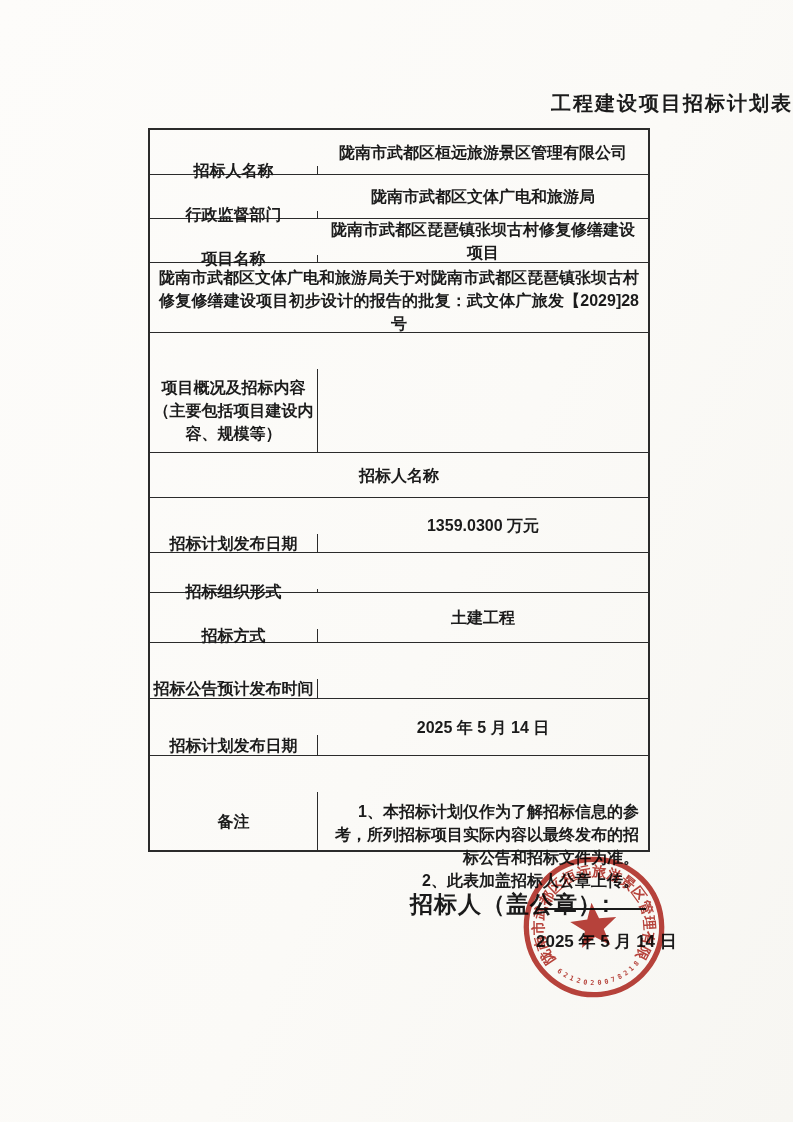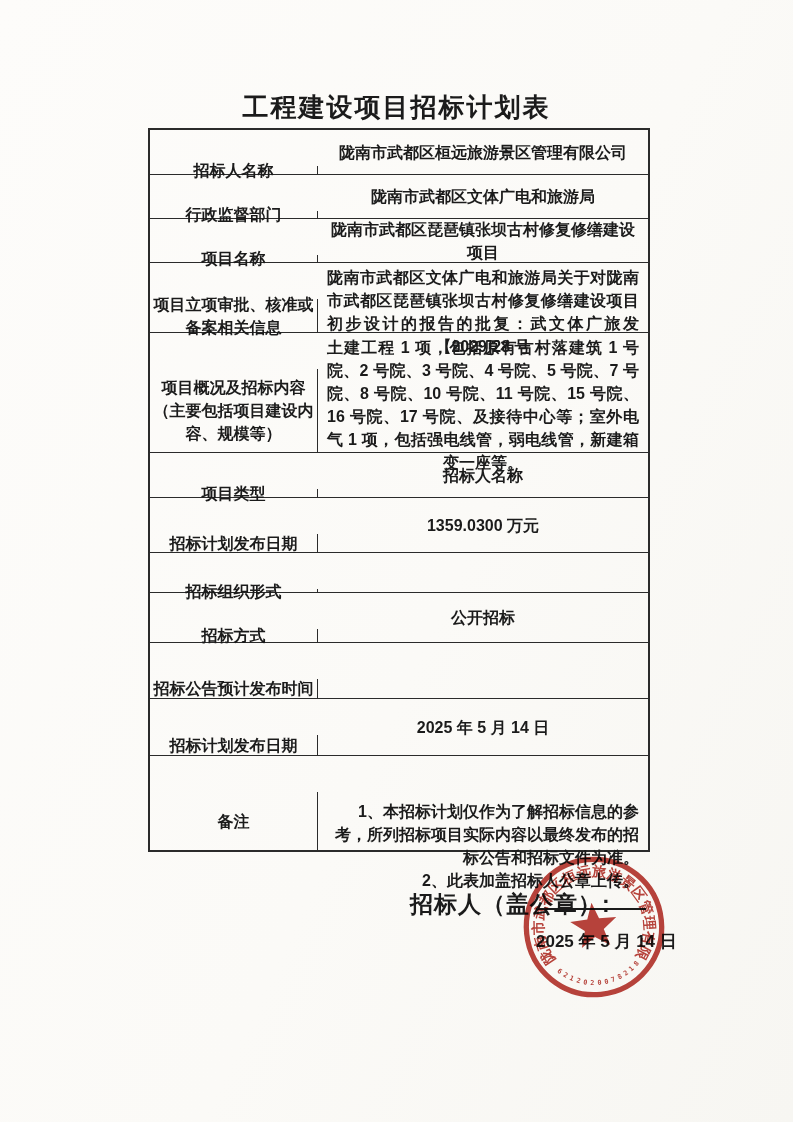--- a/index.html
+++ b/index.html
@@ -8,22 +8,22 @@
     position:relative;
     width:793px;height:1122px;
     margin:0 auto;
     background:linear-gradient(115deg,#fdfcfa 0%,#fbfaf7 55%,#f7f6f2 100%);
     font-family:"Liberation Sans","DejaVu Sans",sans-serif;
     color:#1b1b1b;
     overflow:hidden;
   }
   .doc-title{
     position:absolute;top:90px;left:0;width:100%;
-    text-align:center;
-    font-size:26px;font-weight:700;letter-spacing:2px;
+    text-align:right;
+    font-size:20px;font-weight:700;letter-spacing:2px;
   }
   .bid-table{
     position:absolute;left:148px;top:128px;width:502px;
     border:2px solid #2b2b2b;
     box-sizing:border-box;
     background:transparent;
   }
   .t-row{display:flex;box-sizing:border-box;border-top:1.5px solid #2b2b2b;}
   .t-row:first-child{border-top:none;}
   .cell-label{
@@ -97,46 +97,43 @@
       <div class="cell-label">行政监督部门</div>
       <div class="cell-value">陇南市武都区文体广电和旅游局</div>
     </div>
 
     <div class="t-row h44">
       <div class="cell-label">项目名称</div>
       <div class="cell-value">陇南市武都区琵琶镇张坝古村修复修缮建设项目</div>
     </div>
 
     <div class="t-row h70">
-      <div class="cell-label">项目立项审批、核准或备案相关信息</div>
       <div class="cell-value fill-justify">陇南市武都区文体广电和旅游局关于对陇南市武都区琵琶镇张坝古村修复修缮建设项目初步设计的报告的批复：武文体广旅发【2029]28 号</div>
     </div>
 
     <div class="t-row h120">
       <div class="cell-label">项目概况及招标内容（主要包括项目建设内容、规模等）</div>
-      <div class="cell-value fill-justify">土建工程 1 项，包括原有古村落建筑 1 号院、2 号院、3 号院、4 号院、5 号院、7 号院、8 号院、10 号院、11 号院、15 号院、16 号院、17 号院、及接待中心等；室外电气 1 项，包括强电线管，弱电线管，新建箱变一座等。</div>
     </div>
 
     <div class="t-row h45">
-      <div class="cell-label">项目类型</div>
       <div class="cell-value">招标人名称</div>
     </div>
 
     <div class="t-row h55">
       <div class="cell-label">招标计划发布日期</div>
       <div class="cell-value">1359.0300 万元</div>
     </div>
 
     <div class="t-row h40">
       <div class="cell-label">招标组织形式</div>
     </div>
 
     <div class="t-row h50">
       <div class="cell-label">招标方式</div>
-      <div class="cell-value">公开招标</div>
+      <div class="cell-value">土建工程</div>
     </div>
 
     <div class="t-row h56">
       <div class="cell-label">招标公告预计发布时间</div>
     </div>
 
     <div class="t-row h57">
       <div class="cell-label">招标计划发布日期</div>
       <div class="cell-value">2025 年 5 月 14 日</div>
     </div>

